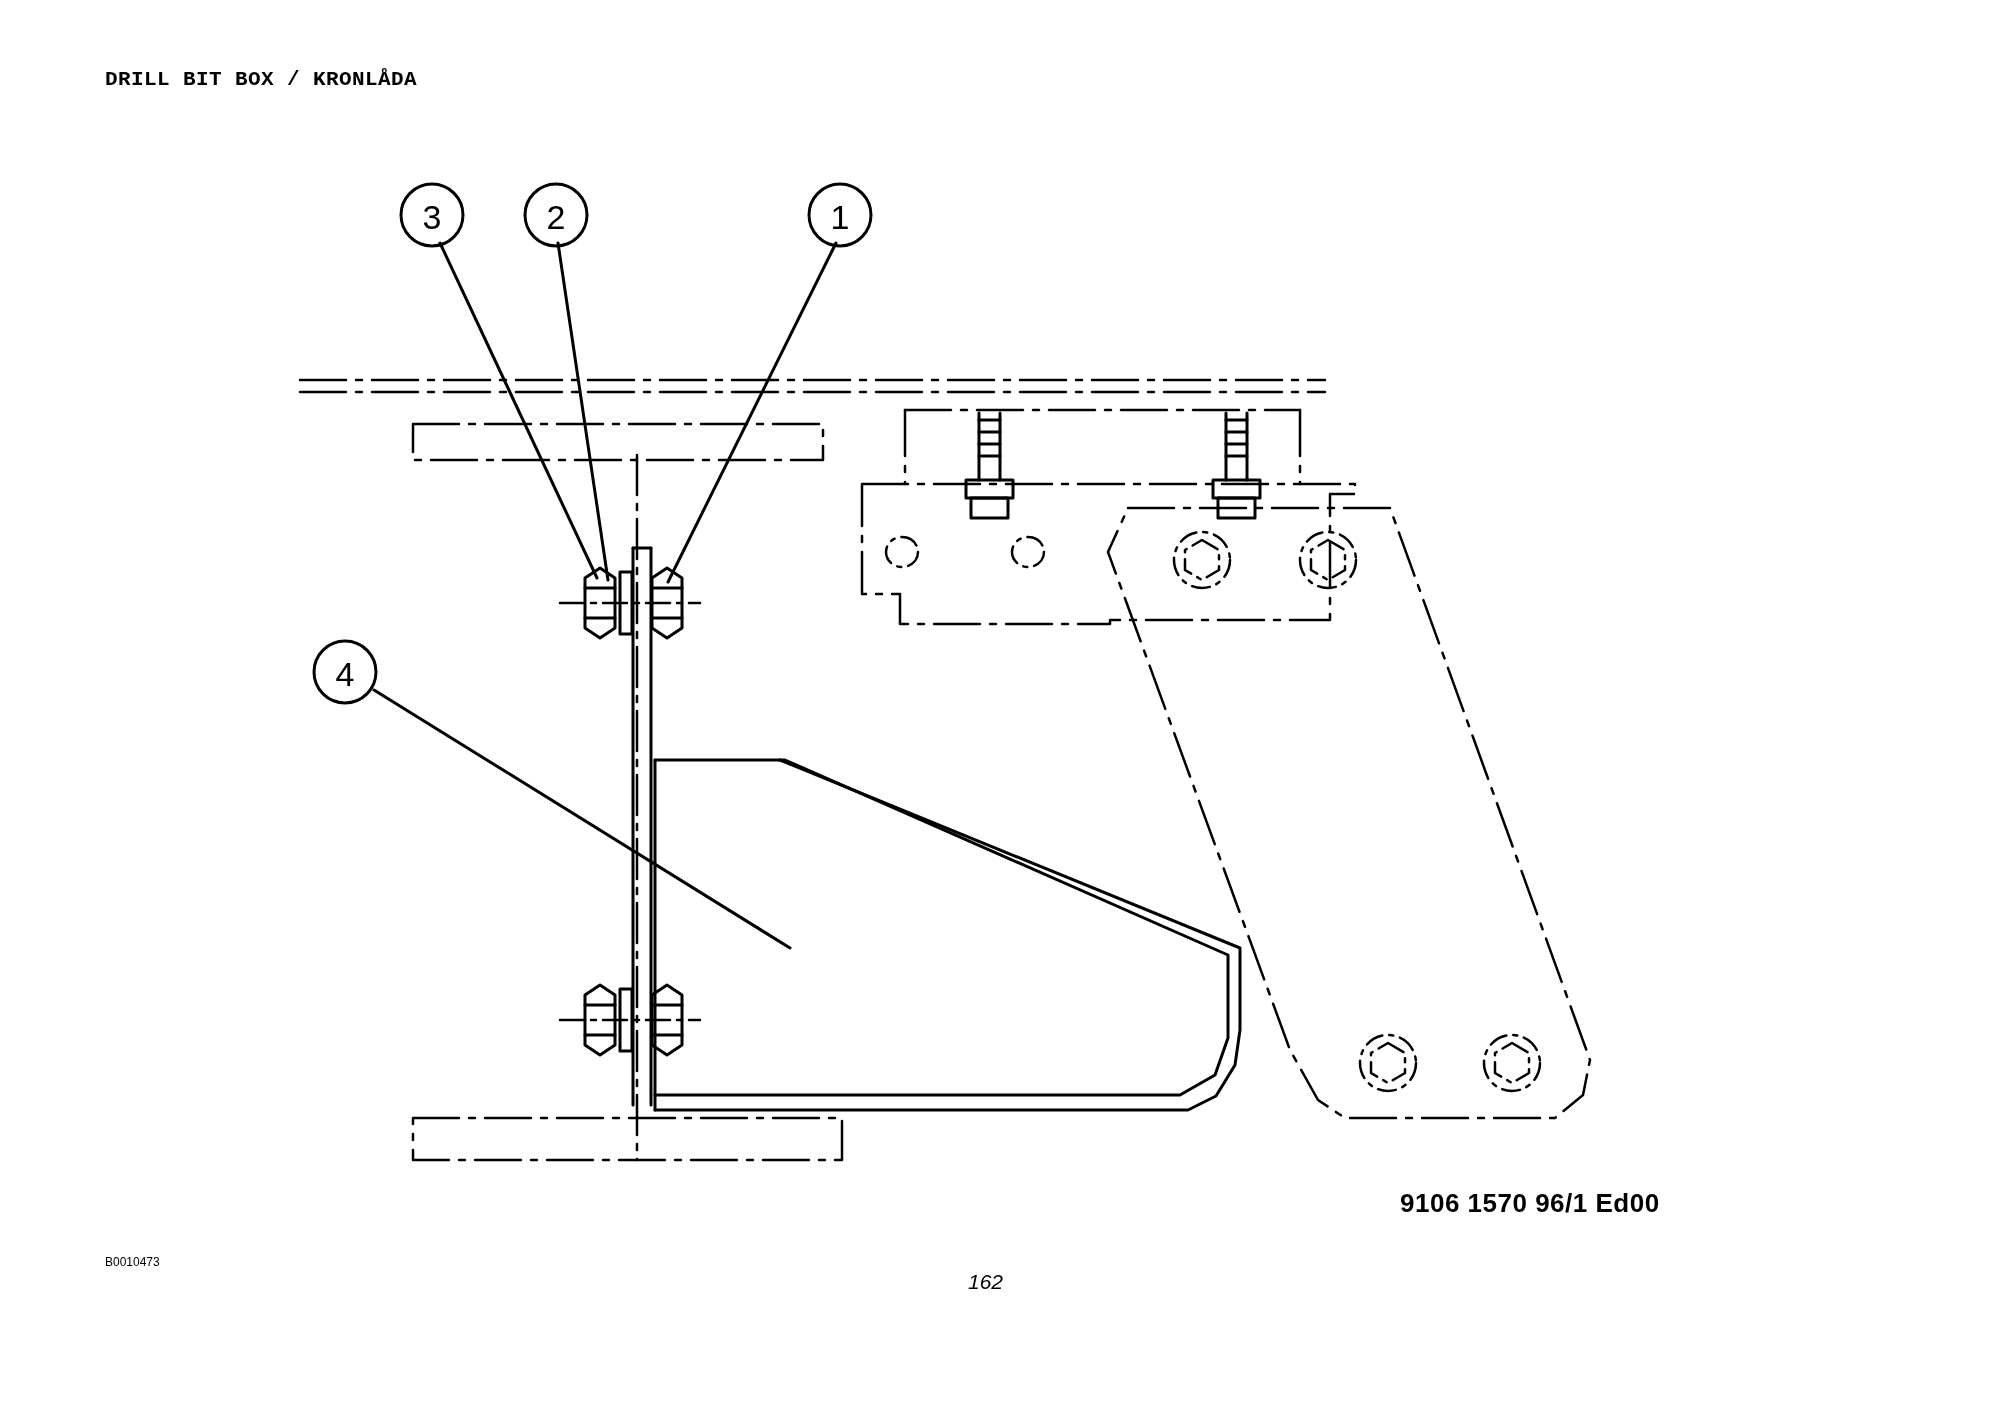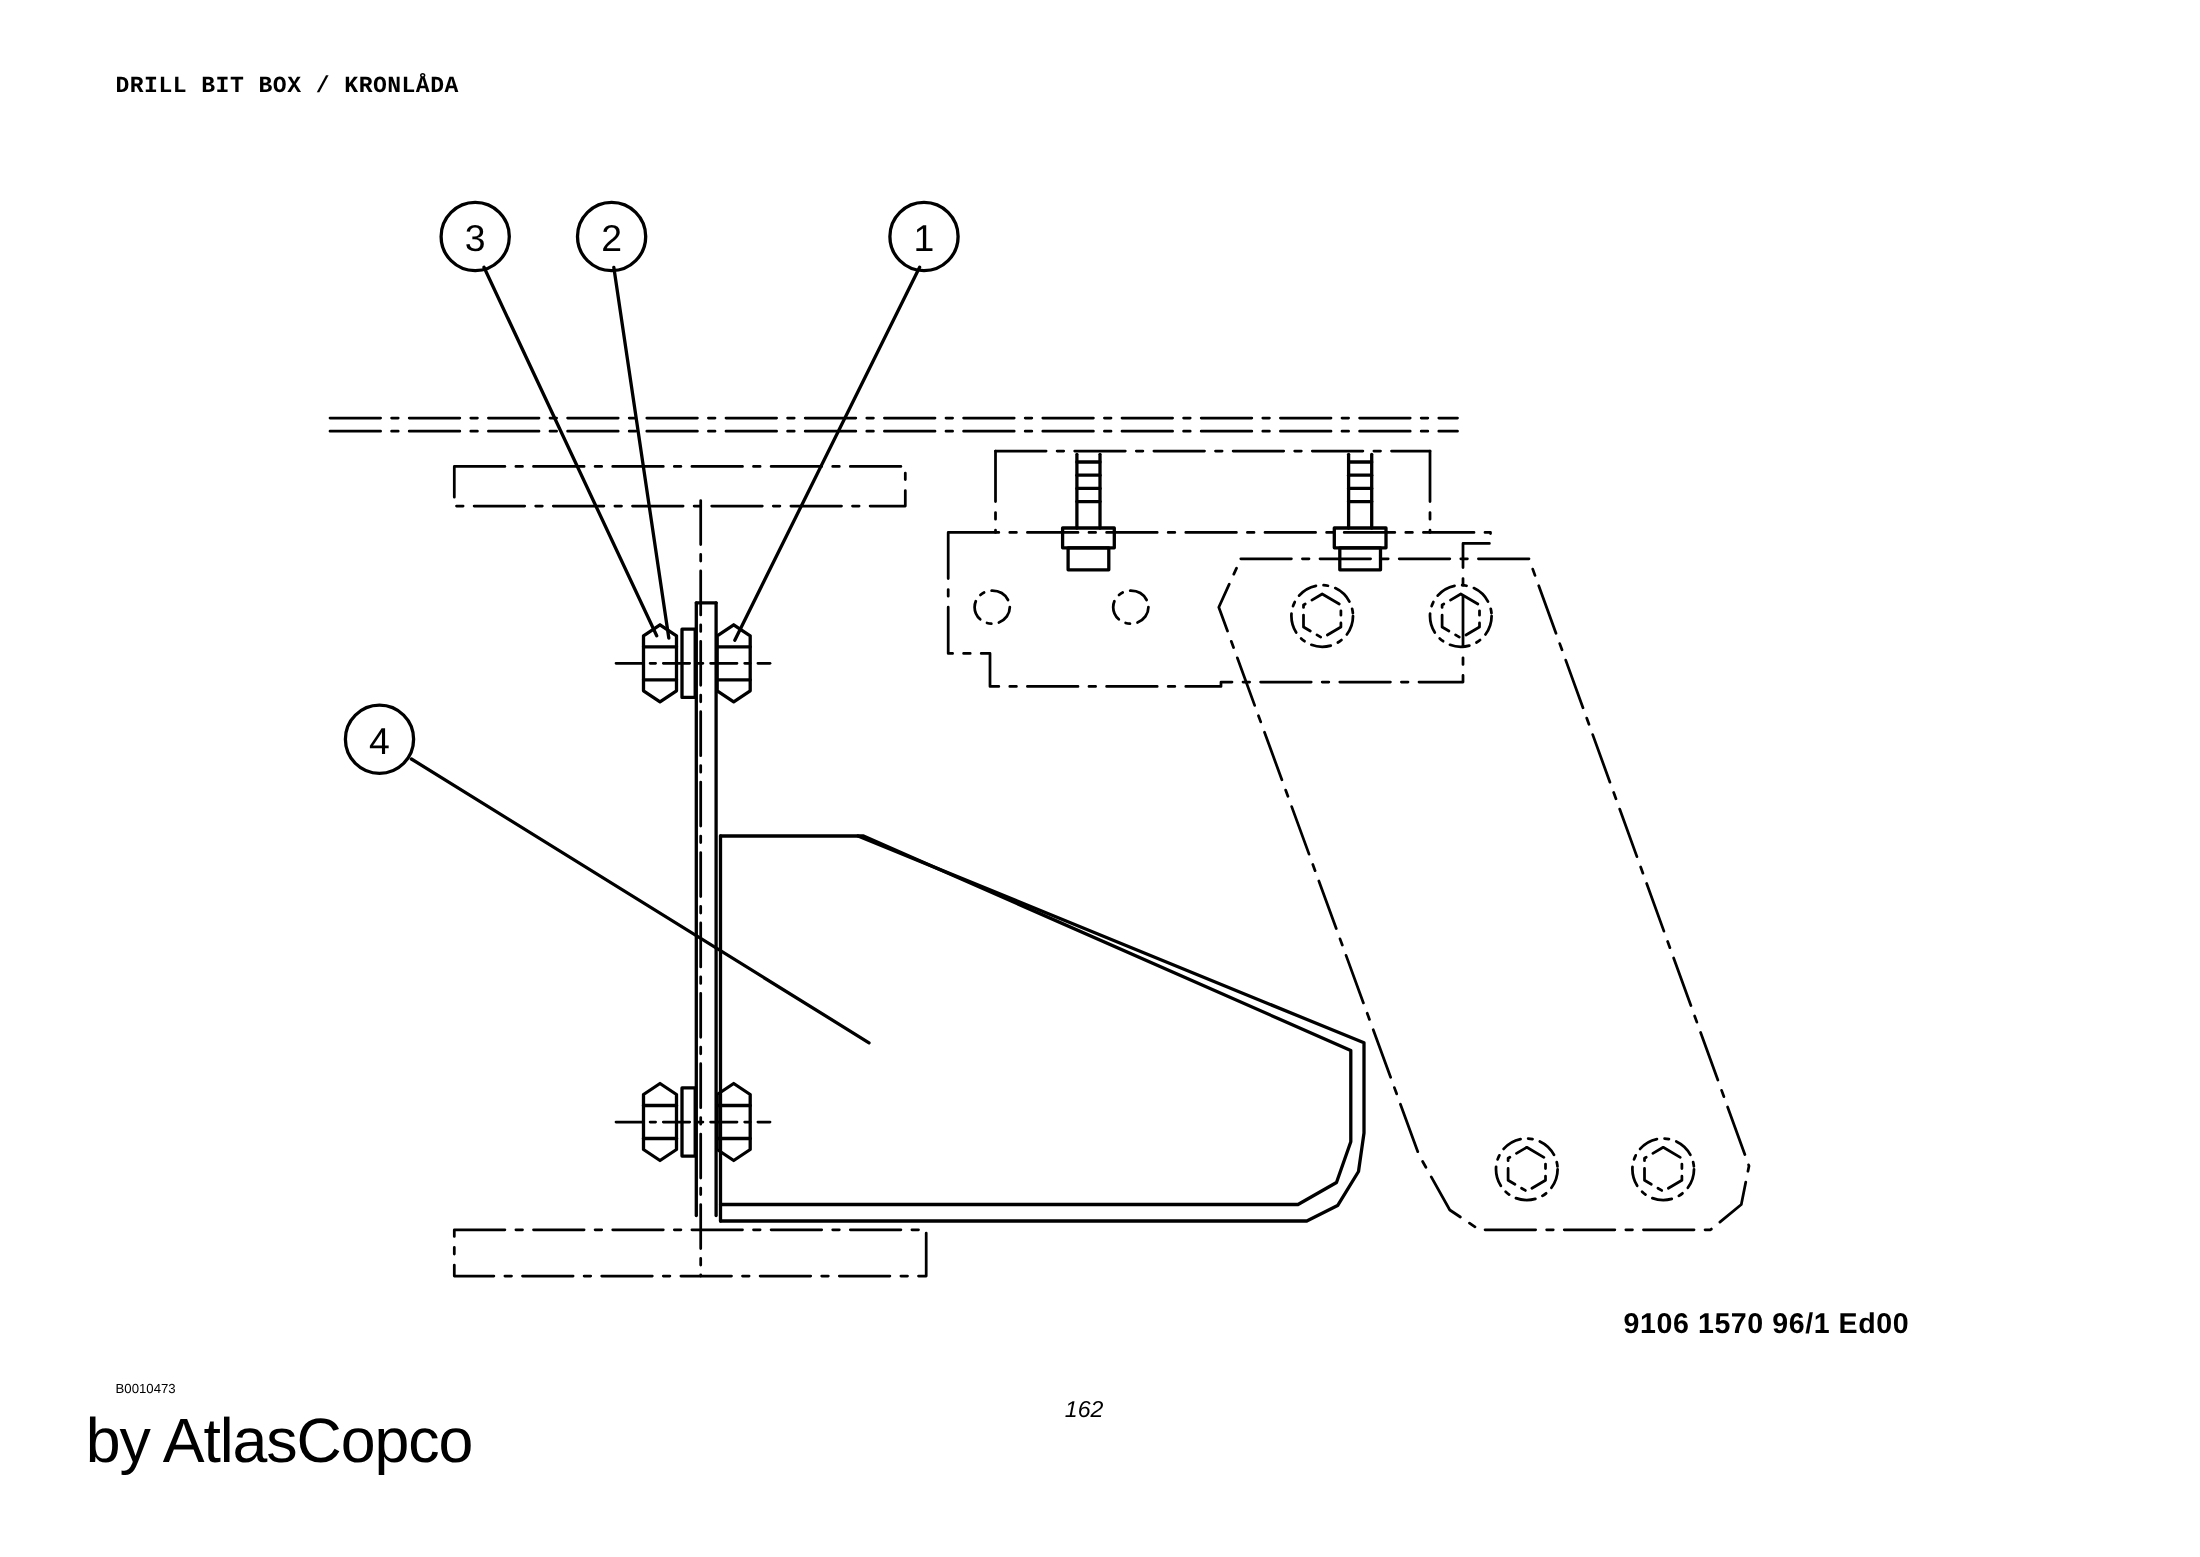--- a/index.html
+++ b/index.html
@@ -30,21 +30,21 @@
   }
   #drawing {
     position: absolute;
     left: 0;
     top: 0;
     width: 2000px;
     height: 1415px;
   }
   #partnumber {
     position: absolute;
-    left: 1476px;
+    left: 1400px;
     top: 1188px;
     font-size: 26px;
     font-weight: bold;
     letter-spacing: 0.5px;
     white-space: nowrap;
   }
   #doccode {
     position: absolute;
     left: 105px;
     top: 1255px;
@@ -209,15 +209,14 @@
       <text x="432" y="217">3</text>
       <text x="556" y="217">2</text>
       <text x="840" y="217">1</text>
       <text x="345" y="674">4</text>
     </g>
   </svg>
 
   <div id="partnumber">9106 1570 96/1  Ed00</div>
   <div id="doccode">B0010473</div>
   <div id="pagenum">162</div>
-  <div id="brand">by AtlasCopco</div>
 
 </div>
 
 </body></html>

